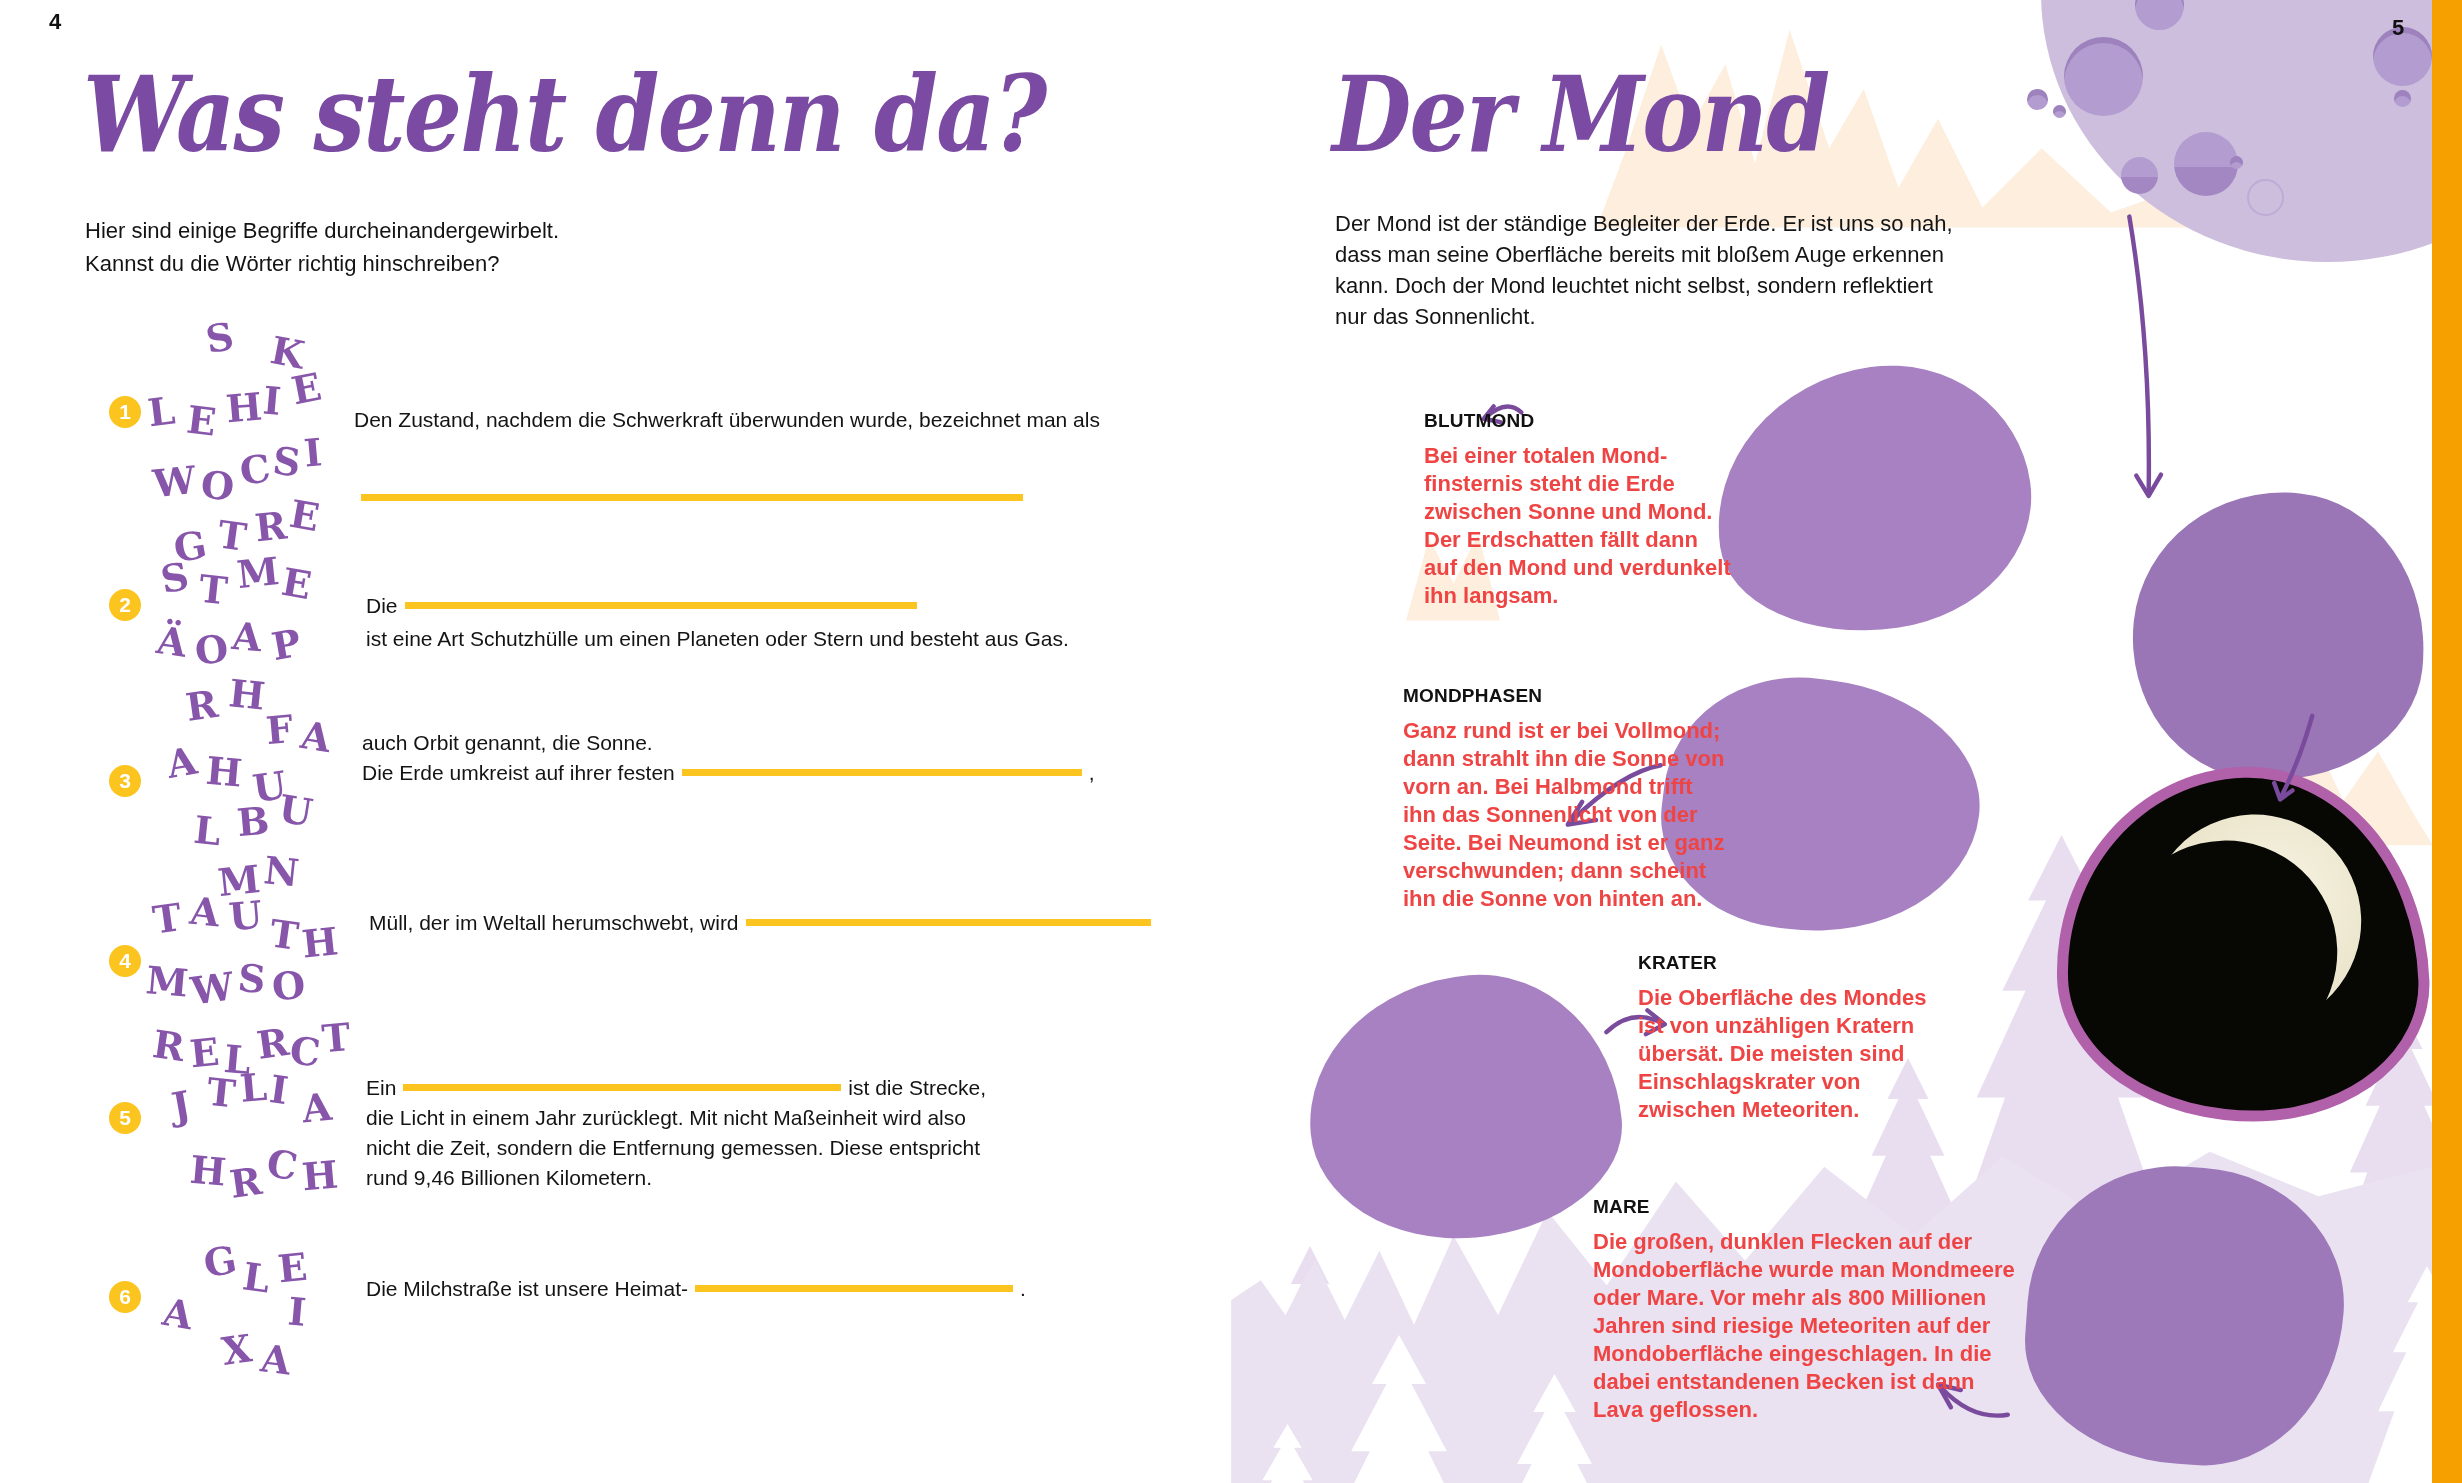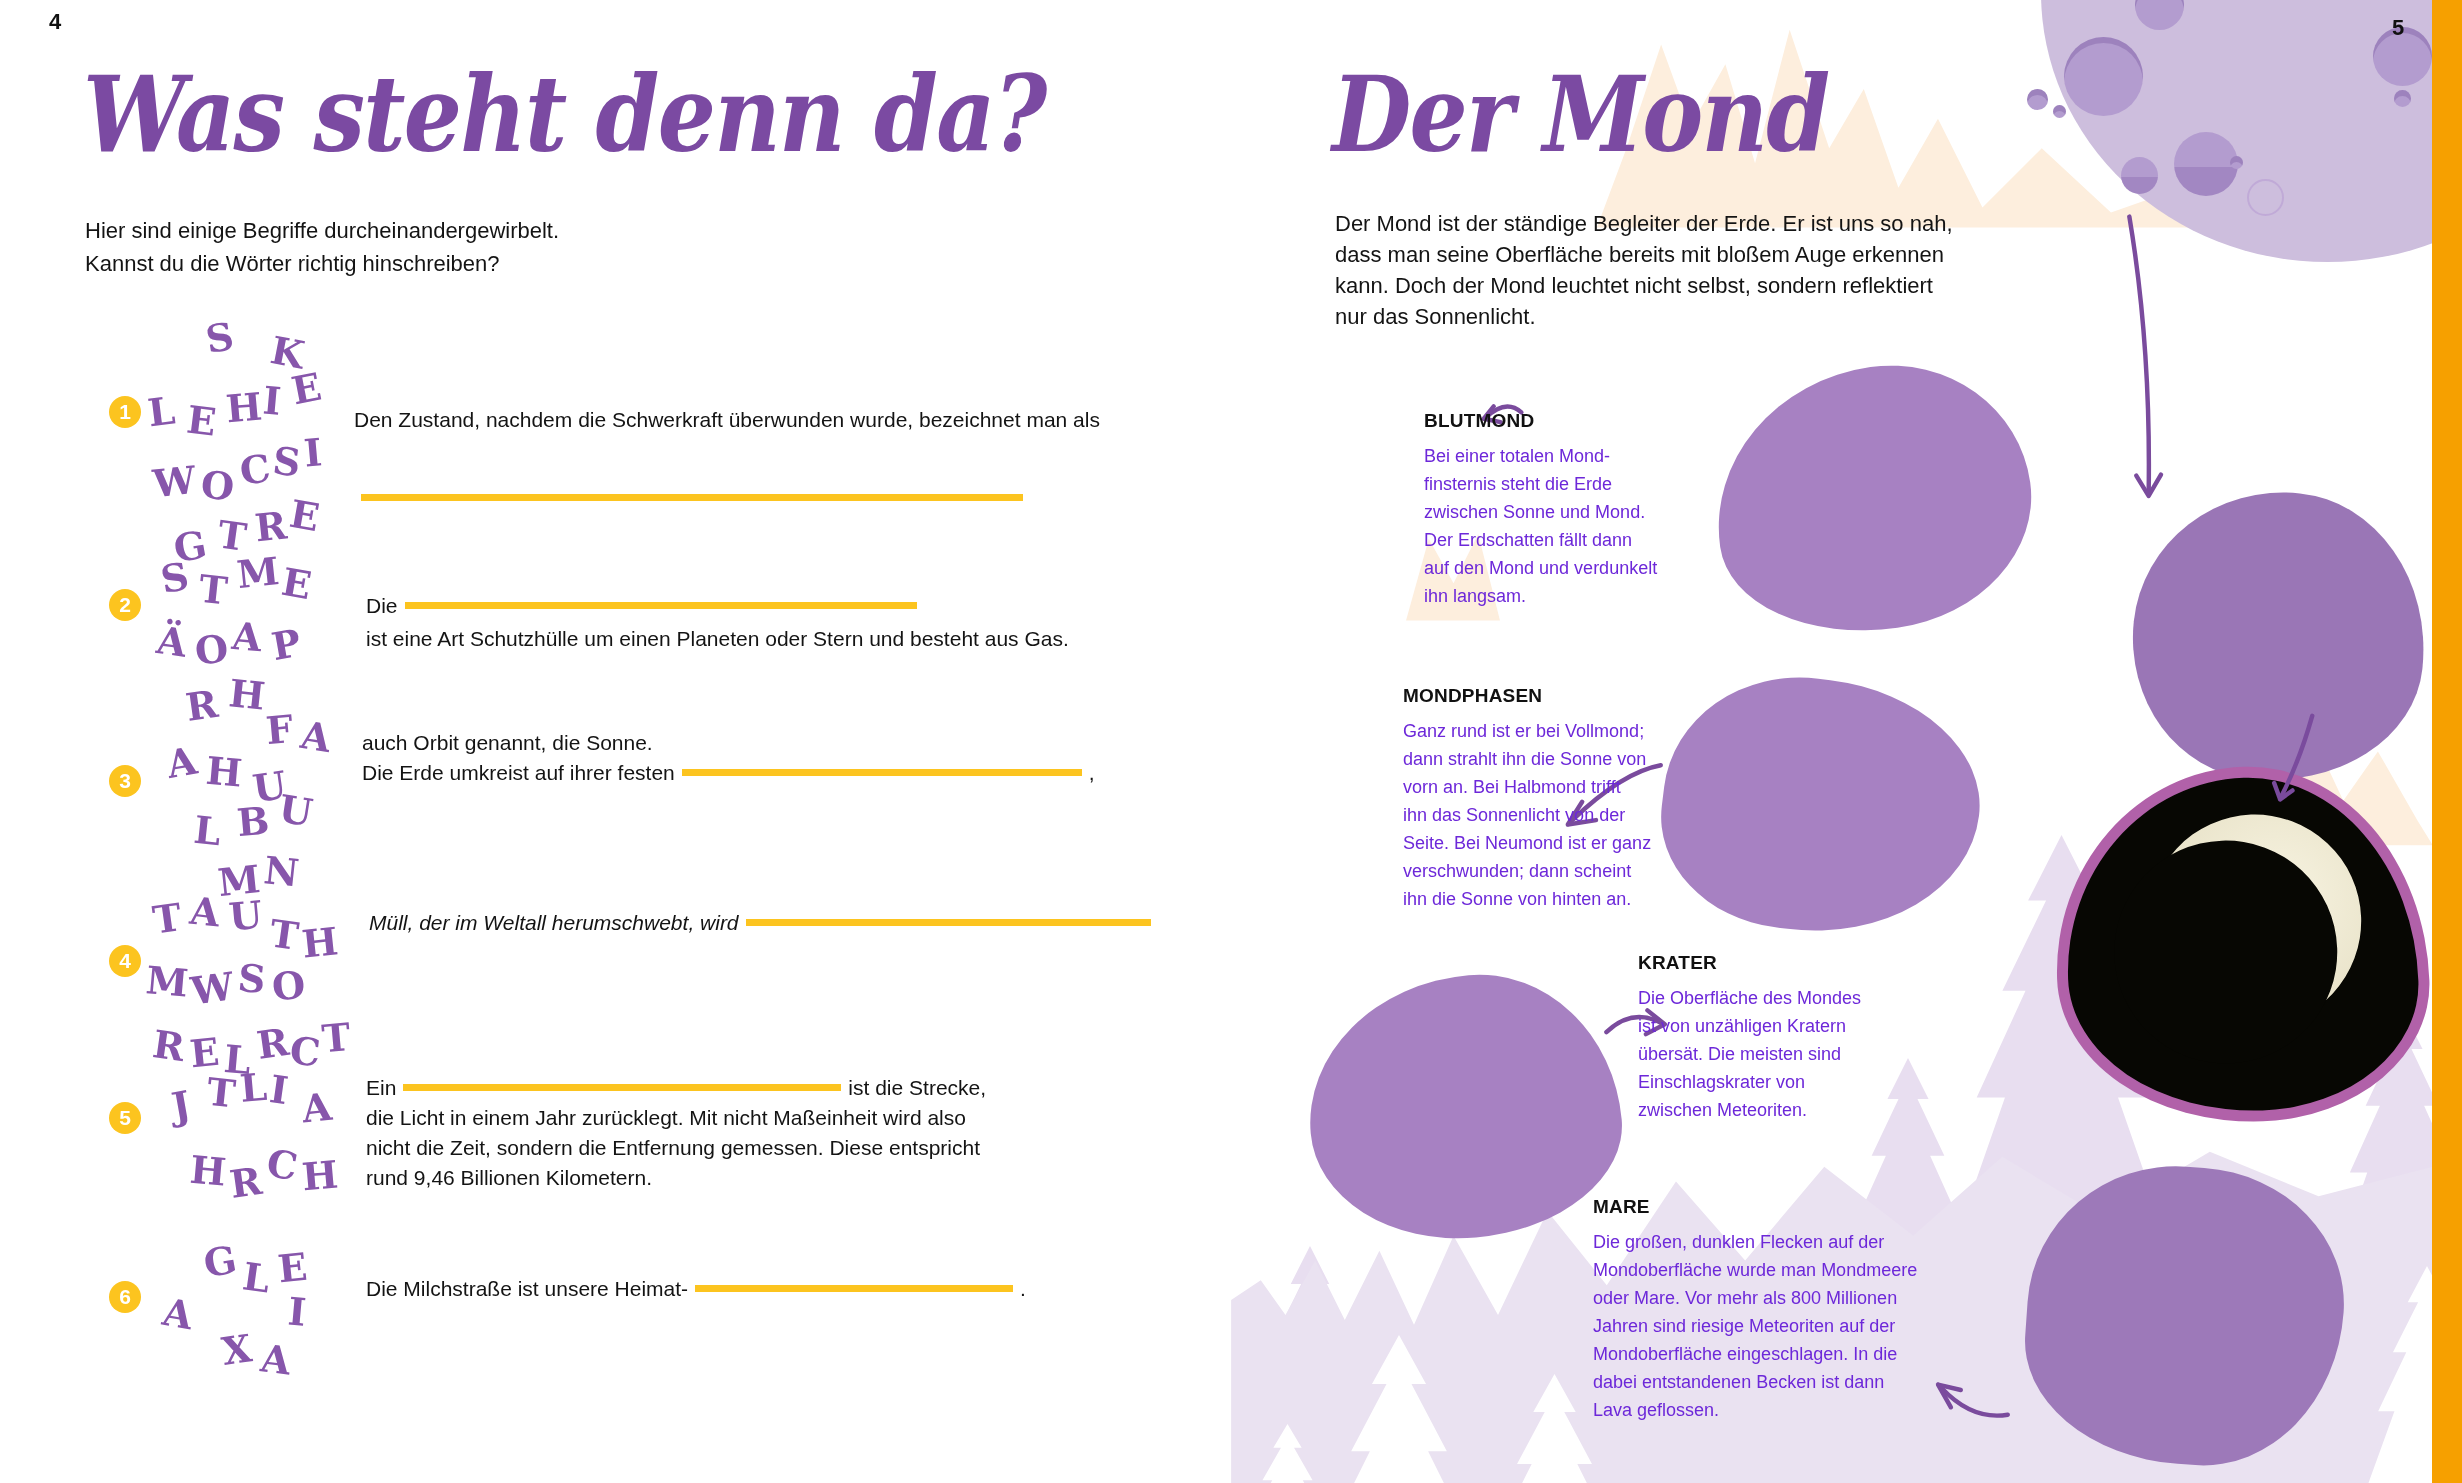--- a/index.html
+++ b/index.html
@@ -9,21 +9,21 @@
   
   .page-num{font-size:22px;font-weight:700;color:#111;}
   .big-title{font-family:"DejaVu Serif",serif;font-style:italic;font-weight:700;
              font-size:104px;color:#7b4aa2;letter-spacing:-2px;white-space:nowrap;
              transform:scaleX(.88);transform-origin:left top;line-height:1;}
   .intro{font-size:22px;line-height:33px;color:#141414;}
   .item-text{font-size:21px;line-height:30px;color:#141414;white-space:nowrap;}
   .blank-bar{display:inline-block;height:7px;background:#fcc41f;vertical-align:4px;margin:0 7px;}
   .info-block{width:306px;}
   .info-heading{font-size:19px;font-weight:700;color:#111;margin:0 0 10px 0;letter-spacing:0.2px;}
-  .info-line{font-size:18px;line-height:28px;color:#6d28d9;white-space:nowrap;}
+  .info-line{font-size:22px;line-height:28px;color:#ef4444;white-space:nowrap;font-weight:bold;}
   
   .scramble-letter{position:absolute;font-family:"DejaVu Serif",serif;font-weight:700;
                    color:#8756ab;line-height:1;}
   .num-badge{position:absolute;width:32px;height:32px;border-radius:50%;background:#fcc41f;
              display:flex;align-items:center;justify-content:center;
              font-size:21px;font-weight:700;color:#ffffff;}
   
   .blob{position:absolute;}
   .fir{position:absolute;clip-path:polygon(50% 0,63% 16%,56% 16%,73% 38%,64% 38%,83% 64%,72% 64%,92% 100%,8% 100%,28% 64%,17% 64%,36% 38%,27% 38%,44% 16%,37% 16%);}
   .crater{position:absolute;border-radius:50%;background:#b39ccf;box-shadow:inset 0 6px 0 rgba(122,90,160,.38);}
@@ -183,21 +183,21 @@
           <span class="scramble-letter" style="left: 45px; top: 77px; font-size: 38px; transform: rotate(-8deg);">W</span>
           <span class="scramble-letter" style="left: 92px; top: 67px; font-size: 38px; transform: rotate(6deg);">S</span>
           <span class="scramble-letter" style="left: 126px; top: 74px; font-size: 38px; transform: rotate(-5deg);">O</span>
           <span class="scramble-letter" style="left: 7px; top: 134px; font-size: 38px; transform: rotate(8deg);">R</span>
           <span class="scramble-letter" style="left: 44px; top: 141px; font-size: 38px; transform: rotate(-6deg);">E</span>
           <span class="scramble-letter" style="left: 78px; top: 148px; font-size: 38px; transform: rotate(5deg);">L</span>
           <span class="scramble-letter" style="left: 111px; top: 132px; font-size: 38px; transform: rotate(-8deg);">R</span>
           <span class="scramble-letter" style="left: 144px; top: 140px; font-size: 38px; transform: rotate(6deg);">C</span>
           <span class="scramble-letter" style="left: 176px; top: 126px; font-size: 38px; transform: rotate(-5deg);">T</span>
         </div>
-        <div class="abs item-text" style="left: 369px; top: 908px; font-style: italic;">
+        <div class="abs item-text" style="left: 369px; top: 908px;">
           <div><span>Müll, der im Weltall herumschwebt, wird</span><span class="blank-bar" style="width: 405px;"></span></div>
         </div>
       </div>
       <div class="abs" style="z-index: 5;">
         <div class="num-badge" style="left: 109px; top: 1102px;">5</div>
         <div class="abs" style="left: 172px; top: 1067px;">
           <span class="scramble-letter" style="left: 0px; top: 20px; font-size: 38px; transform: rotate(-10deg);">J</span>
           <span class="scramble-letter" style="left: 35px; top: 7px; font-size: 38px; transform: rotate(6deg);">T</span>
           <span class="scramble-letter" style="left: 68px; top: 2px; font-size: 38px; transform: rotate(-5deg);">L</span>
           <span class="scramble-letter" style="left: 98px; top: 4px; font-size: 38px; transform: rotate(8deg);">I</span>

